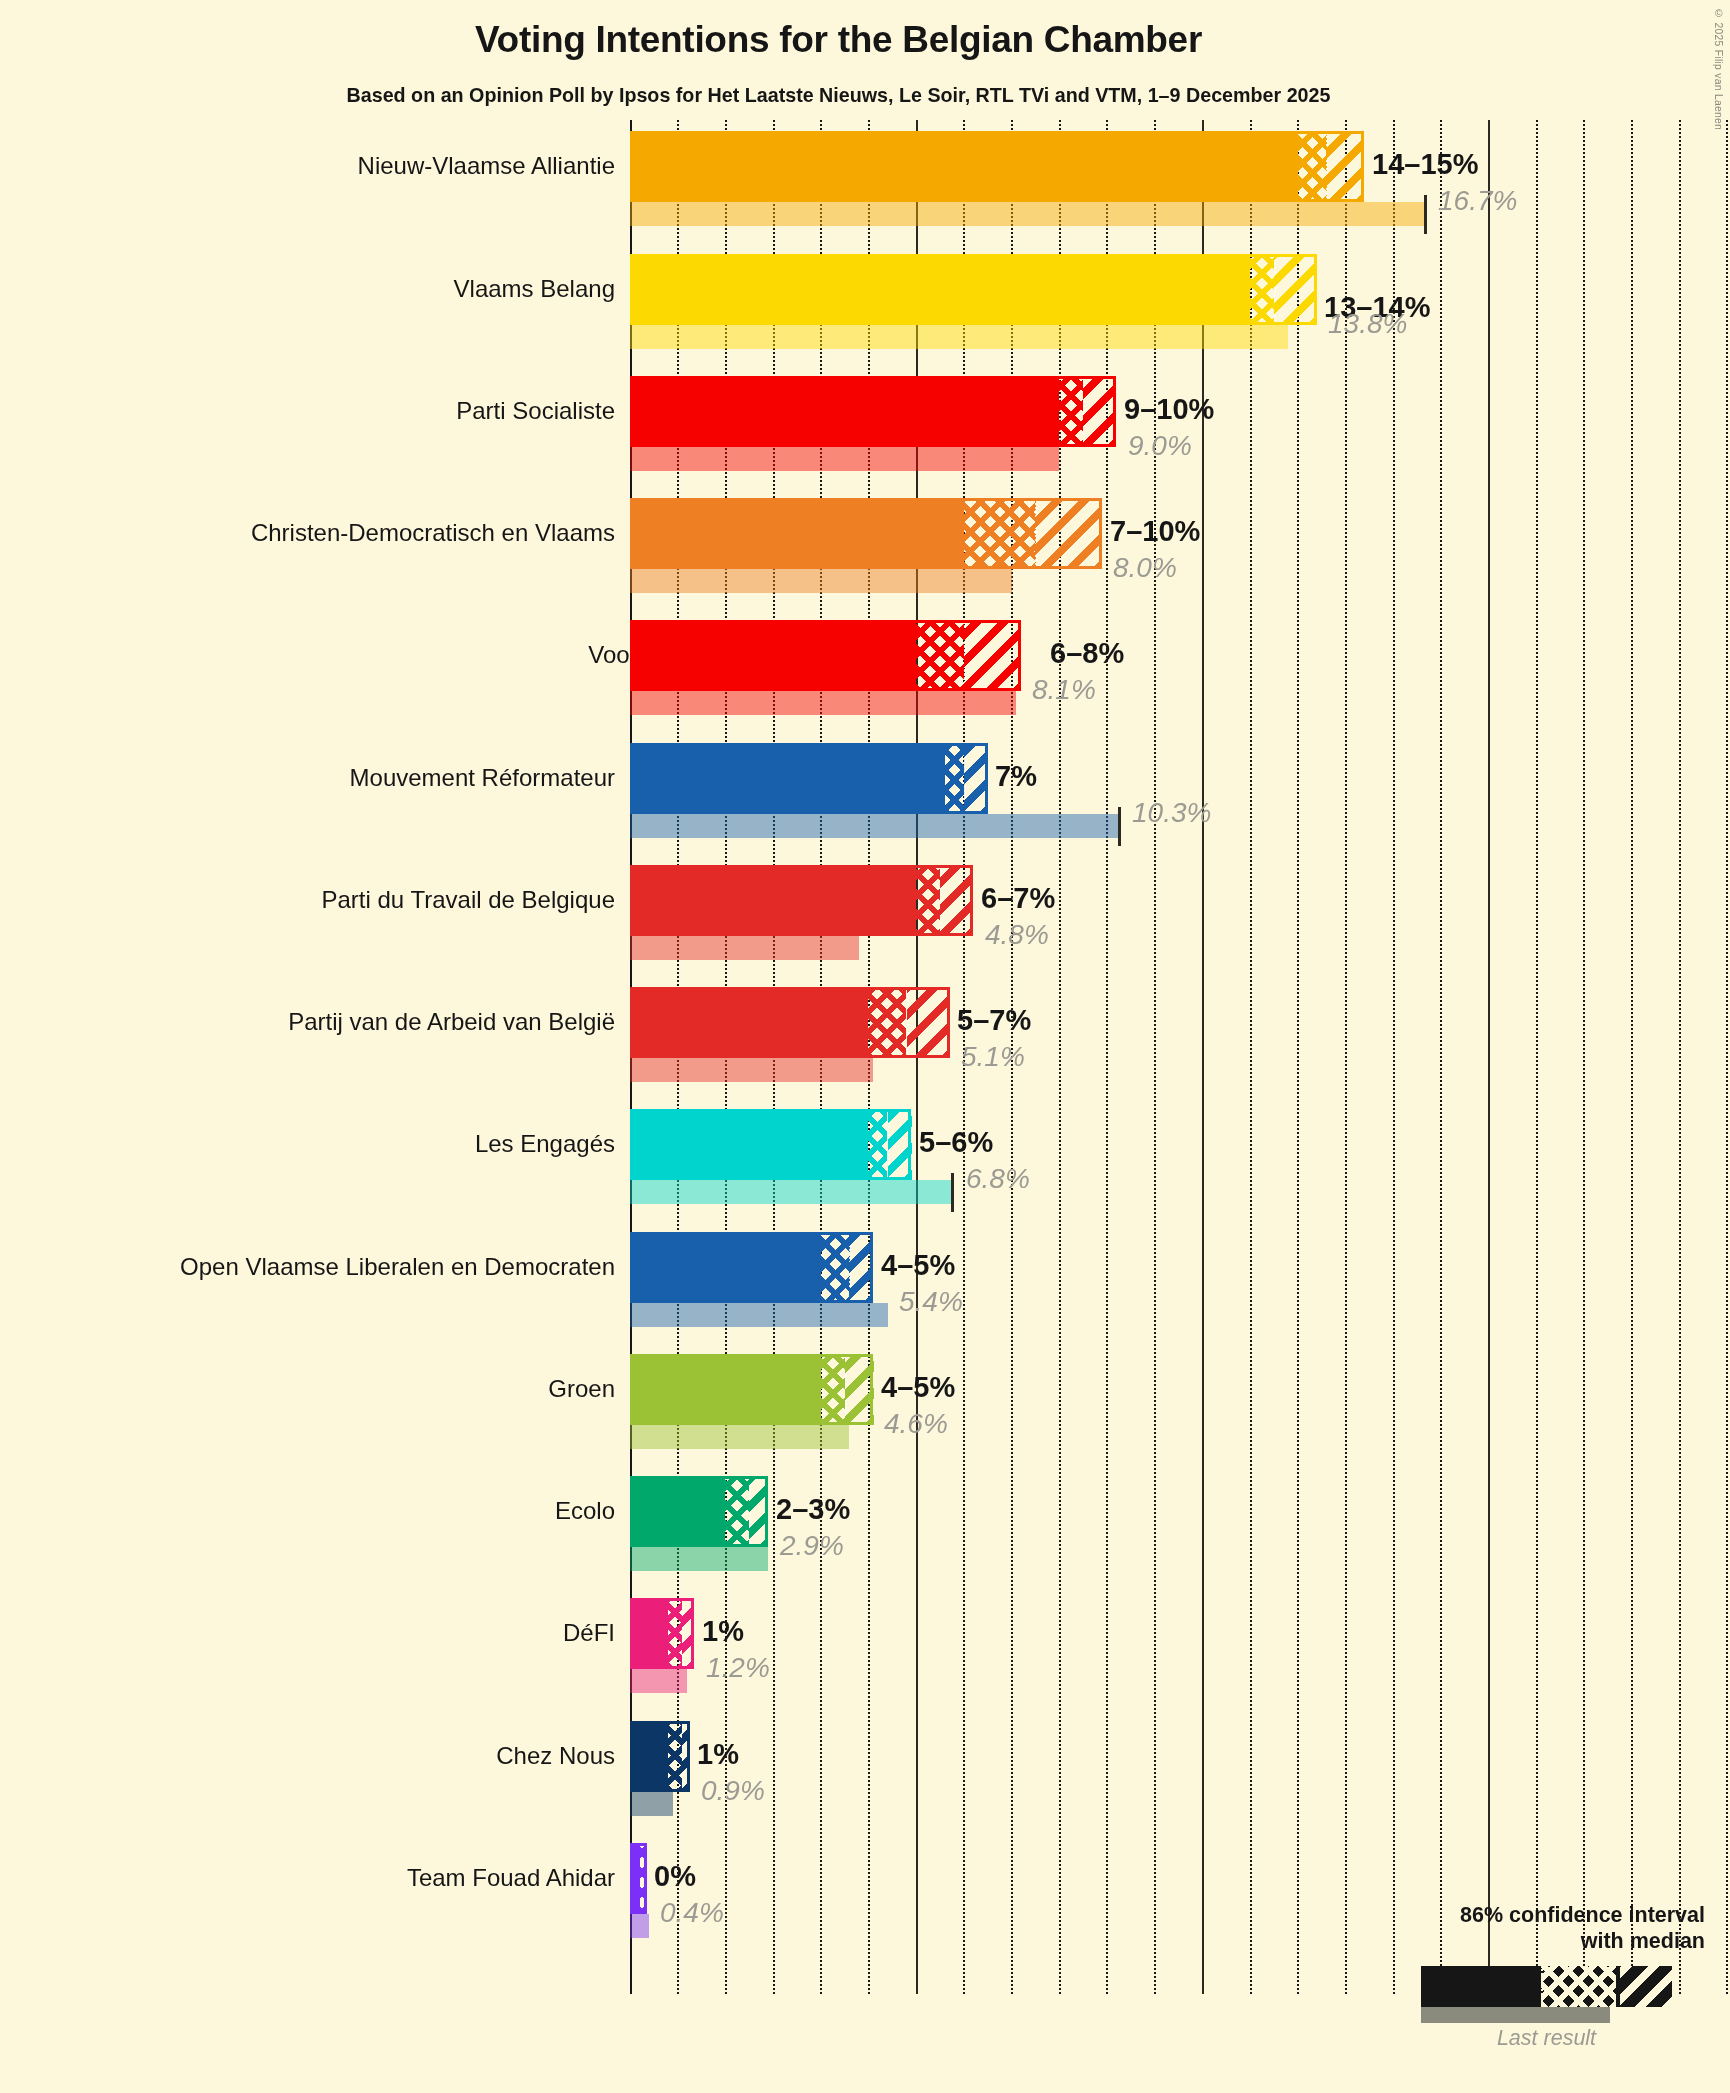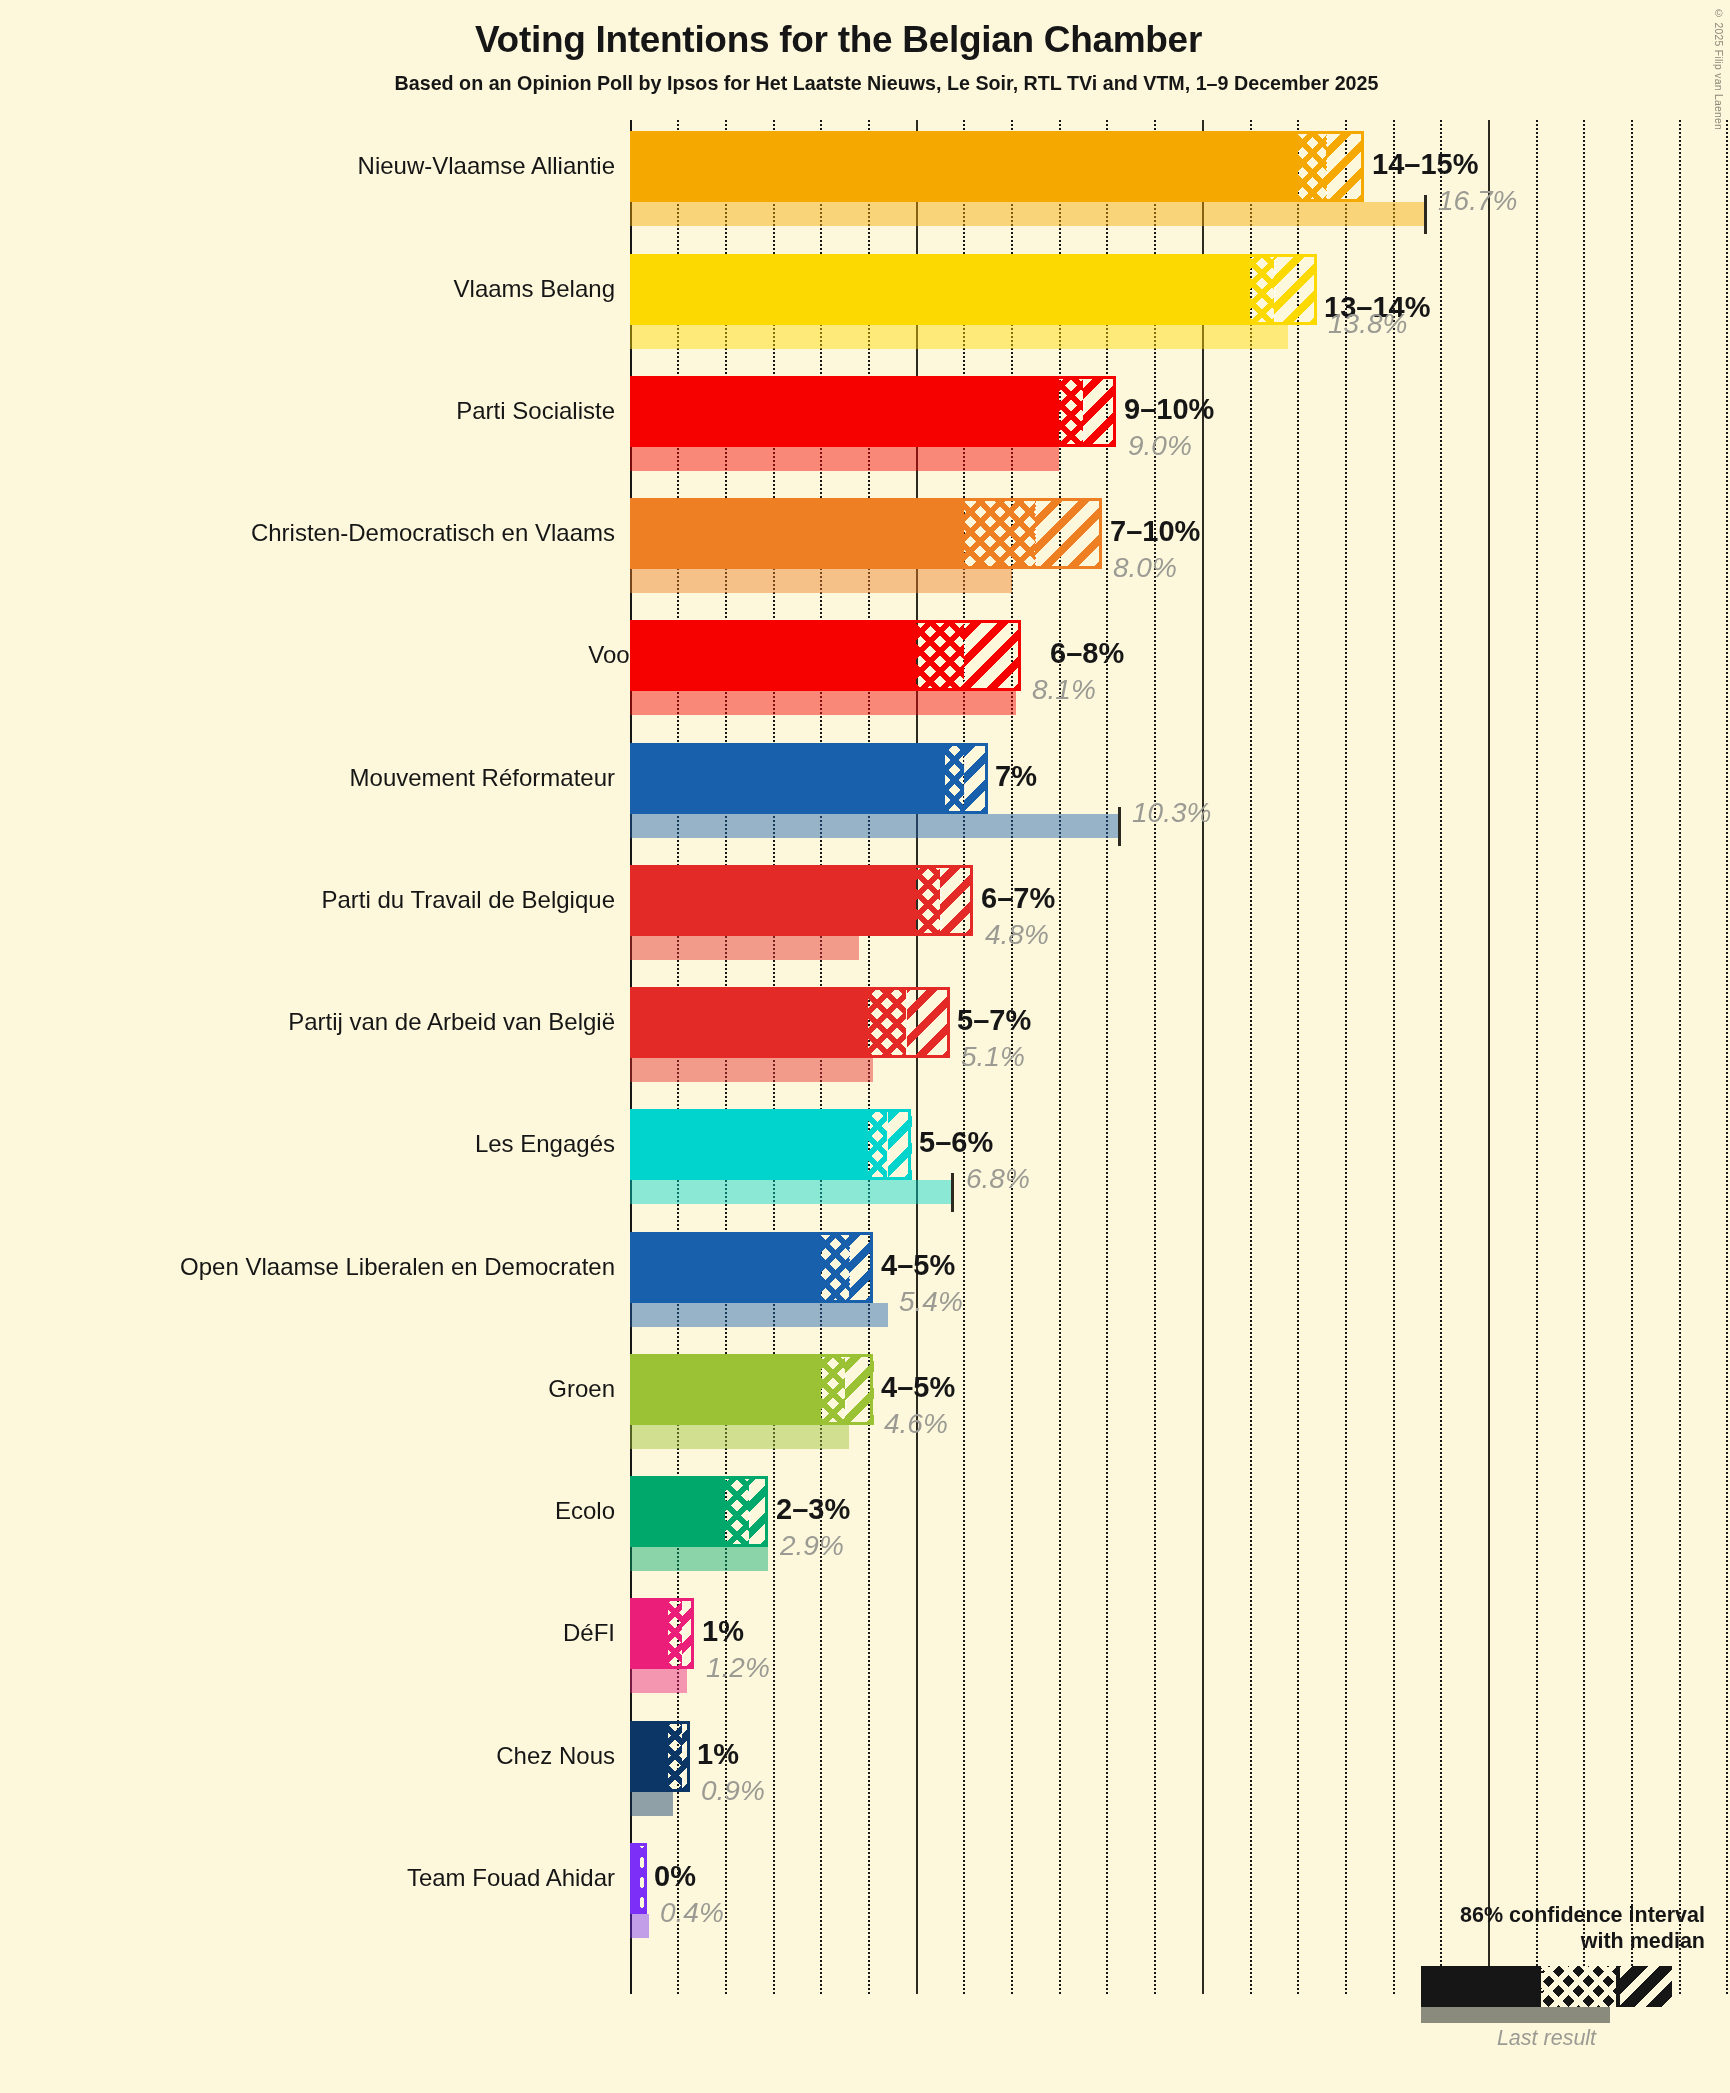--- a/index.html
+++ b/index.html
@@ -14,22 +14,22 @@
     position:absolute; top:7.5px; right:5.6px;
     writing-mode:vertical-rl;
     font-size:10.3px; color:#8a8778; letter-spacing:0.3px;
   }
   #title{
     position:absolute; top:19px; left:0; width:1677px;
     text-align:center; font-size:37px; font-weight:bold; color:#161616;
     letter-spacing:-0.3px;
   }
   #subtitle{
-    position:absolute; top:72px; left:0; width:1677px;
-    text-align:center; font-size:19.7px; font-weight:bold; color:#161616;margin-left:48px;
+    position:absolute; top:84px; left:0; width:1677px;
+    text-align:center; font-size:19.7px; font-weight:bold; color:#161616;
   }
   #plot{
     position:absolute; left:0; top:120px; width:1730px; height:1874px;
   }
   
   .row{position:absolute; left:0; width:1730px;}
   .label{
     position:absolute; right:1115px; top:0; width:600px;
     text-align:right; font-size:24px; font-weight:normal; color:#161616;
     white-space:nowrap;

